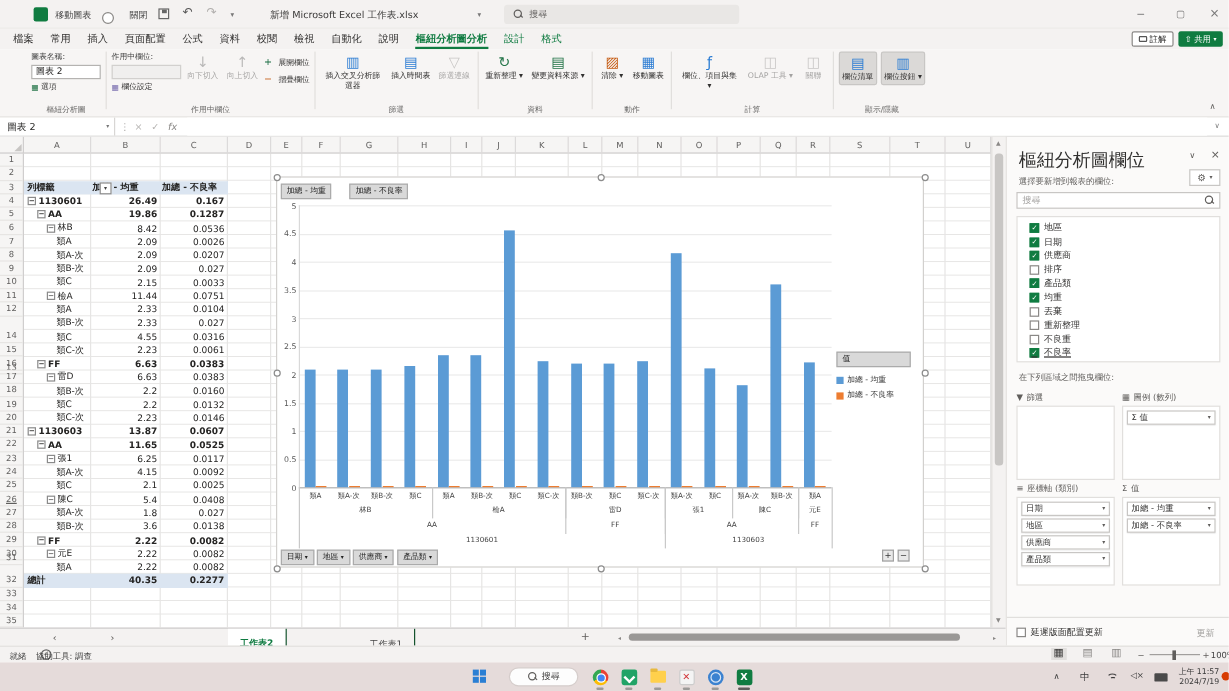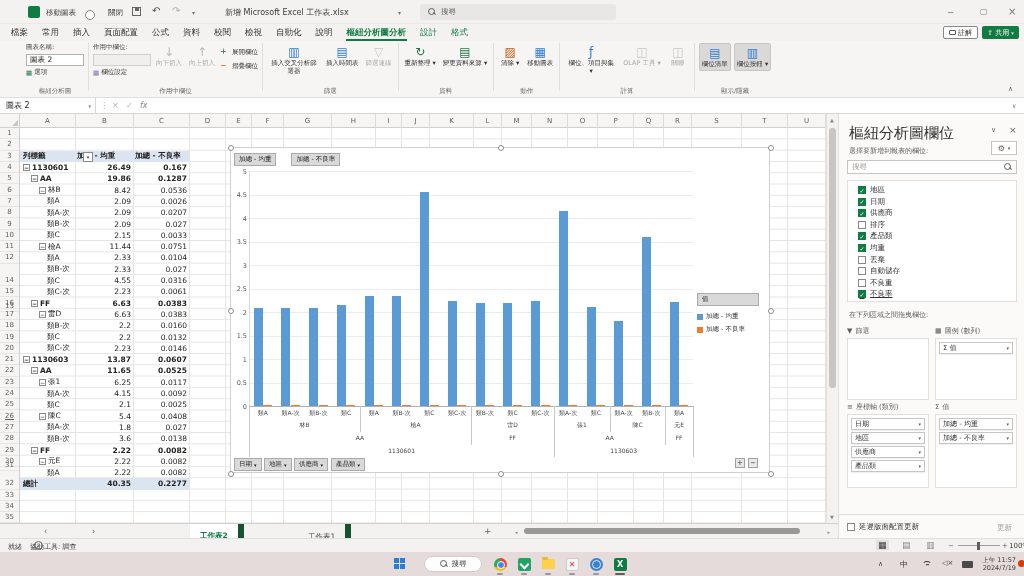--- a/index.html
+++ b/index.html
@@ -63,21 +63,21 @@
 #panel{left:838px;top:114px;width:186px;height:424px;background:#fbfaf9;border-left:1px solid #e1dfdd}
 .pfield{position:absolute;left:10px;display:flex;align-items:center;gap:4px;font-size:7.5px;color:#323130}
 .cbx{width:8px;height:8px;border:1px solid #8a8886;background:#fff;flex:none;display:flex;align-items:center;justify-content:center}
 .cbx.on{background:#107c41;border-color:#107c41;color:#fff;font-size:6px}
 .pillbox{position:absolute;background:#fff;border:1px solid #e1dfdd}
 .pill{position:absolute;height:12px;background:#fff;border:1px solid #c8c6c4;font-size:7px;display:flex;align-items:center;padding:0 3px;color:#323130;box-shadow:0 1px 1px rgba(0,0,0,.06)}
 .pill .pv{margin-left:auto;color:#605e5c;font-size:5px}
 .ahead{position:absolute;font-size:7px;color:#605e5c;display:flex;align-items:center;gap:3px}
 
 #tabsrow{left:0;top:523px;width:838px;height:15px;background:#f4f2f1;border-top:1px solid #d0cece}
-.sheettab{position:absolute;top:0;height:26px;display:flex;align-items:center;justify-content:center;font-size:7.5px;color:#444;border-right:6px solid #14532d;padding:0 10px}
+.sheettab{position:absolute;top:0;height:26px;display:flex;align-items:center;justify-content:center;font-size:7.5px;color:#444;border-right:1px solid #14532d;padding:0 10px}
 .sheettab.active{background:#fff;font-weight:bold;color:#0f7b41;border-bottom:2px solid #107c41}
 #statusbar{left:0;top:538px;width:1024px;height:14px;background:#f4f2f1;border-top:1px solid #e1dfdd;font-size:7px;color:#444}
 #taskbar{left:0;top:552px;width:1024px;height:24px;background:#e5dbda}
 .tbicon{position:absolute;top:4px;width:16px;height:16px;display:flex;align-items:center;justify-content:center}
 .openline{position:absolute;top:21px;width:6px;height:2px;border-radius:1px;background:#9c9a98}
 
 .mag{width:8px;height:8px;position:relative;display:inline-block}
 .mag:before{content:"";position:absolute;left:0;top:0;width:5px;height:5px;border:1px solid #605e5c;border-radius:50%}
 .mag:after{content:"";position:absolute;left:5px;top:5px;width:3px;height:1px;background:#605e5c;transform:rotate(45deg)}
 .saveic{width:9px;height:9px;border:1px solid #666;position:relative;display:inline-block}
@@ -748,21 +748,21 @@
       <div class="pfield" style="top: 62px;">
         <div class="cbx on">✓</div>
         <div>均重</div>
       </div>
       <div class="pfield" style="top: 73.6px;">
         <div class="cbx"></div>
         <div>丟棄</div>
       </div>
       <div class="pfield" style="top: 85.2px;">
         <div class="cbx"></div>
-        <div>自動儲存</div>
+        <div>重新整理</div>
       </div>
       <div class="pfield" style="top: 96.8px;">
         <div class="cbx"></div>
         <div>不良重</div>
       </div>
       <div class="pfield" style="top: 108.4px; text-decoration: underline;">
         <div class="cbx on">✓</div>
         <div>不良率</div>
       </div>
     </div>

